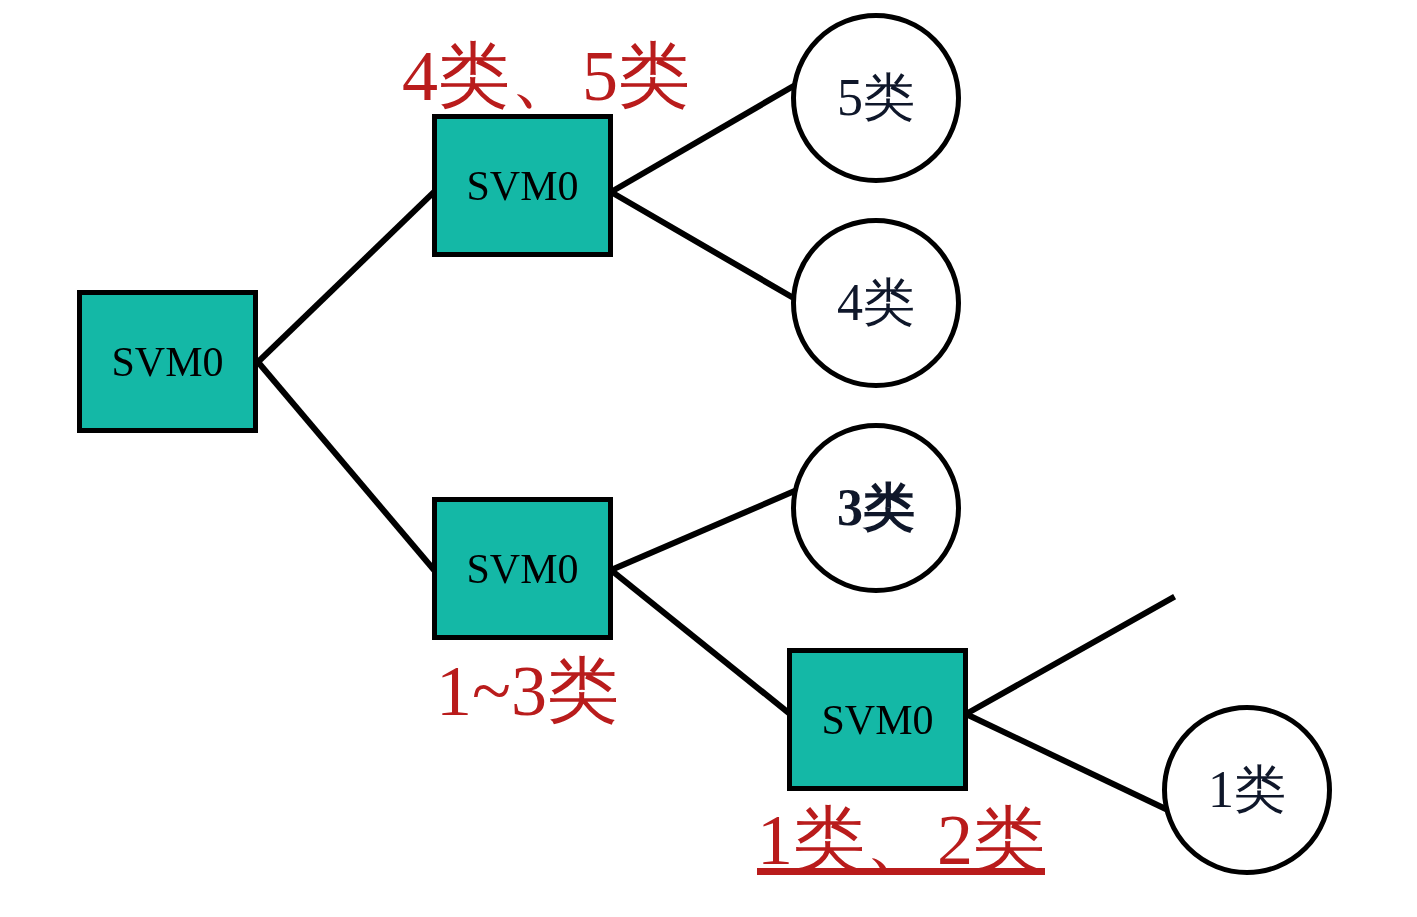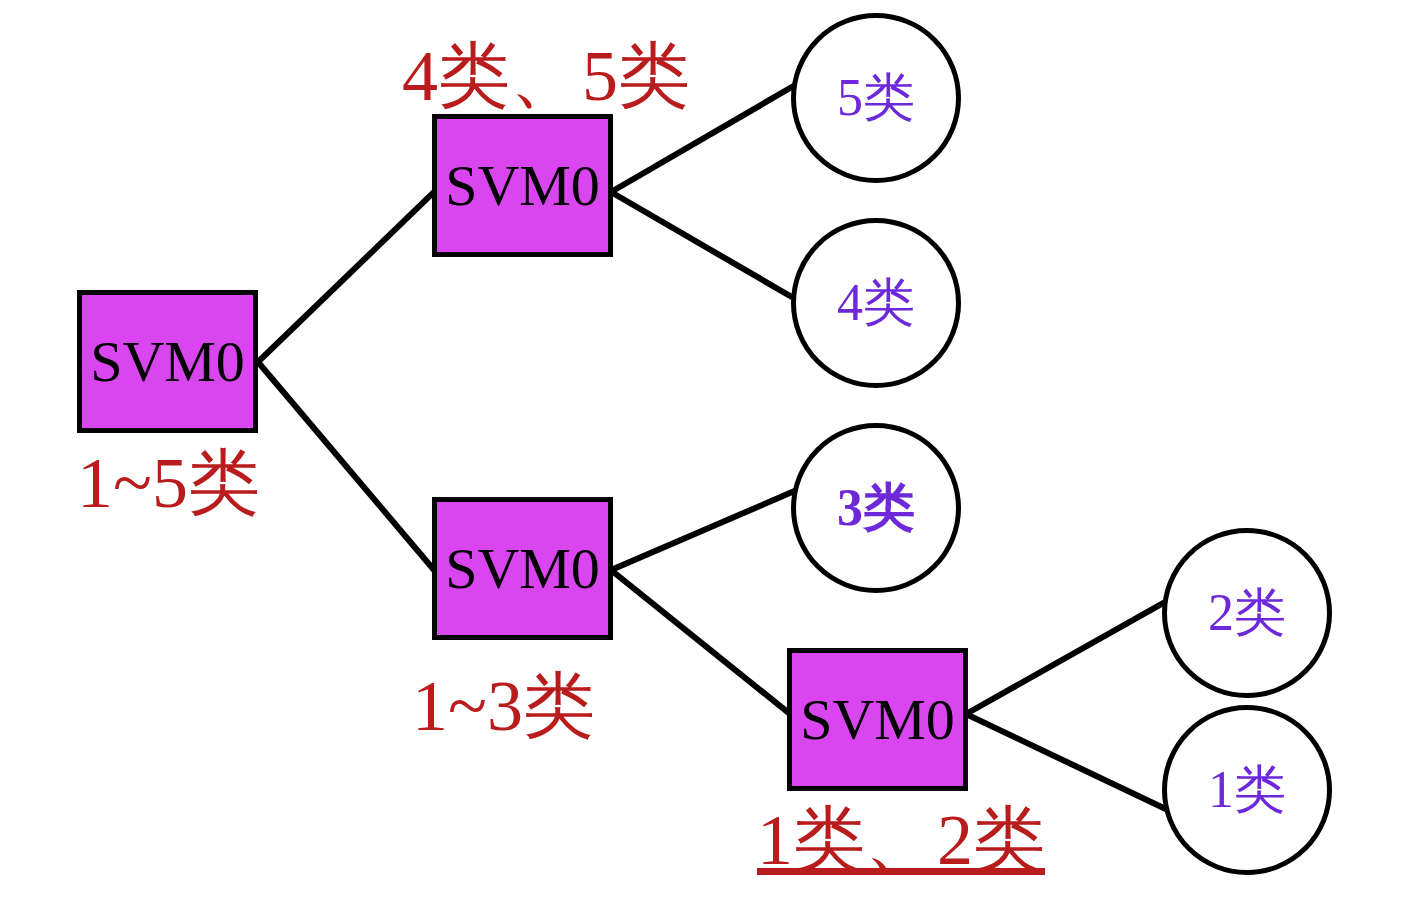--- a/index.html
+++ b/index.html
@@ -19,41 +19,41 @@
     position: absolute;
     left: 0;
     top: 0;
     width: 1417px;
     height: 917px;
   }
   .node-box {
     position: absolute;
     box-sizing: border-box;
     border: 5px solid #000000;
-    background: #d946ef;
+    background: #14b8a6;
     display: flex;
     align-items: center;
     justify-content: center;
     color: #000000;
     font-family: "Liberation Serif", "DejaVu Serif", serif;
-    font-size: 58px;
+    font-size: 42px;
     line-height: 1;
     letter-spacing: 0px;
     z-index: 3;
   }
   .node-circle {
     position: absolute;
     box-sizing: border-box;
     border: 5px solid #000000;
     border-radius: 50%;
     background: #ffffff;
     display: flex;
     align-items: center;
     justify-content: center;
-    color: #6d28d9;
+    color: #0f172a;
     font-family: "Liberation Serif", "DejaVu Serif", serif;
     font-size: 52px;
     line-height: 1;
     z-index: 3;
   }
   .caption {
     position: absolute;
     color: #b91c1c;
     font-family: "Liberation Serif", "DejaVu Serif", serif;
     font-size: 72px;
@@ -77,50 +77,46 @@
       <line x1="611" y1="570" x2="797" y2="490"></line>
       <line x1="611" y1="570" x2="790" y2="714"></line>
       <line x1="966" y1="714" x2="1172" y2="598"></line>
       <line x1="966" y1="714" x2="1172" y2="812"></line>
     </g>
   </svg>
 
   <div class="node-box" style="left:77px; top:290px; width:181px; height:143px;">
     <span>SVM0</span>
   </div>
-  <div class="caption" style="left:77px; top:447px; width:181px;">1~5类</div>
 
   <div class="caption" style="left:402px; top:40px; width:241px;">4类、5类</div>
   <div class="node-box" style="left:432px; top:114px; width:181px; height:143px;">
     <span>SVM0</span>
   </div>
 
   <div class="node-box" style="left:432px; top:497px; width:181px; height:143px;">
     <span>SVM0</span>
   </div>
-  <div class="caption" style="left:412px; top:655px; width:181px;margin-top:15px;">1~3类</div>
+  <div class="caption" style="left:436px; top:655px; width:181px;">1~3类</div>
 
   <div class="node-box" style="left:787px; top:648px; width:181px; height:143px;">
     <span>SVM0</span>
   </div>
   <div class="caption" style="left:757px; top:804px; width:241px;text-decoration:underline;">1类、2类</div>
 
   <div class="node-circle" style="left:791px; top:13px; width:170px; height:170px;">
     <span>5类</span>
   </div>
 
   <div class="node-circle" style="left:791px; top:218px; width:170px; height:170px;">
     <span>4类</span>
   </div>
 
   <div class="node-circle" style="left:791px; top:423px; width:170px; height:170px;font-weight:bold;">
     <span>3类</span>
   </div>
 
-  <div class="node-circle" style="left:1162px; top:528px; width:170px; height:170px;">
-    <span>2类</span>
-  </div>
 
   <div class="node-circle" style="left:1162px; top:705px; width:170px; height:170px;">
     <span>1类</span>
   </div>
 
 </div>
 
 </body></html>

